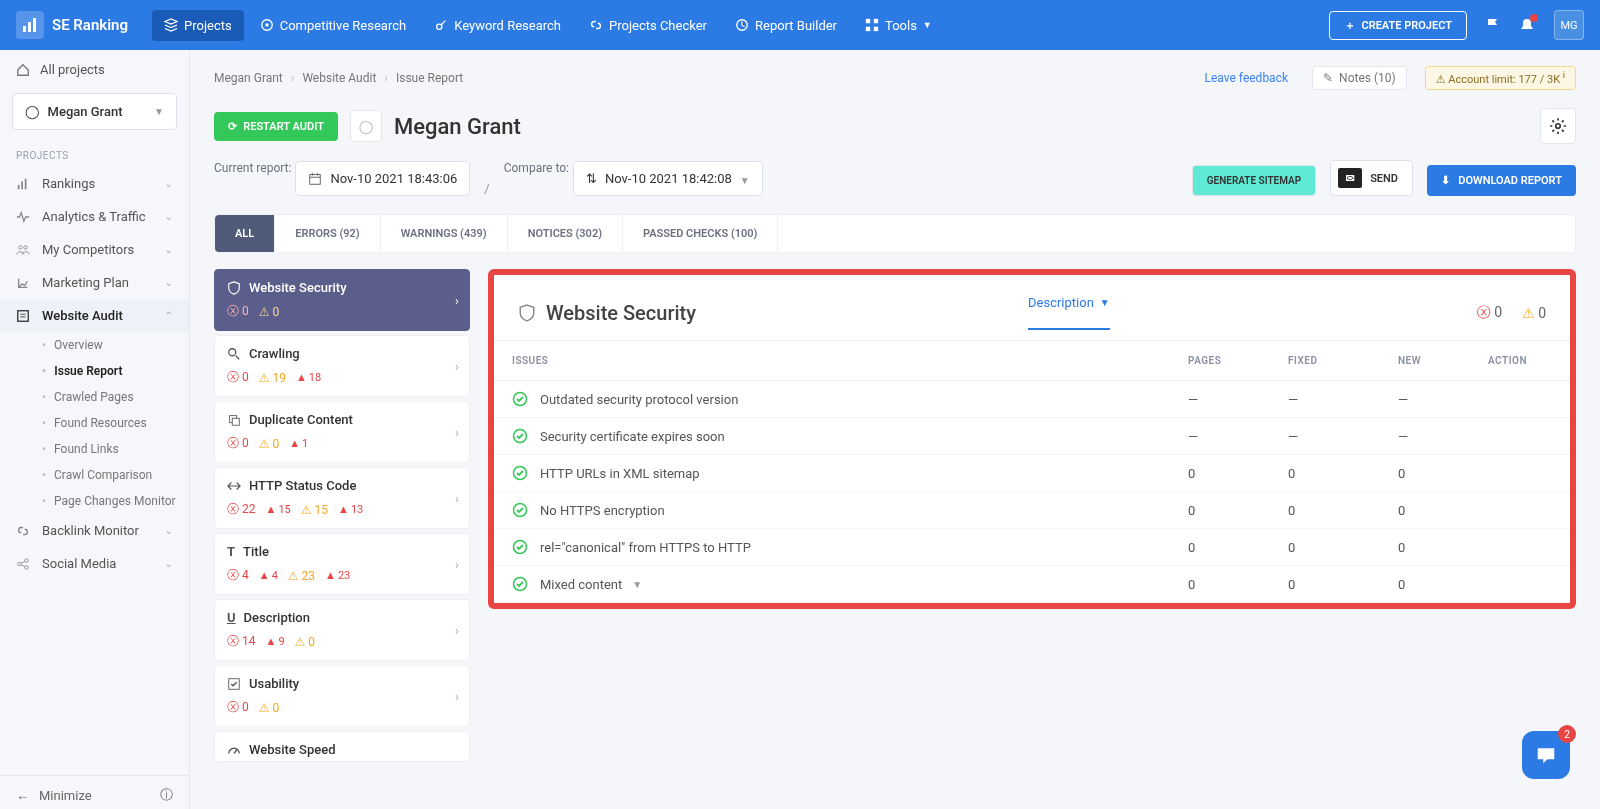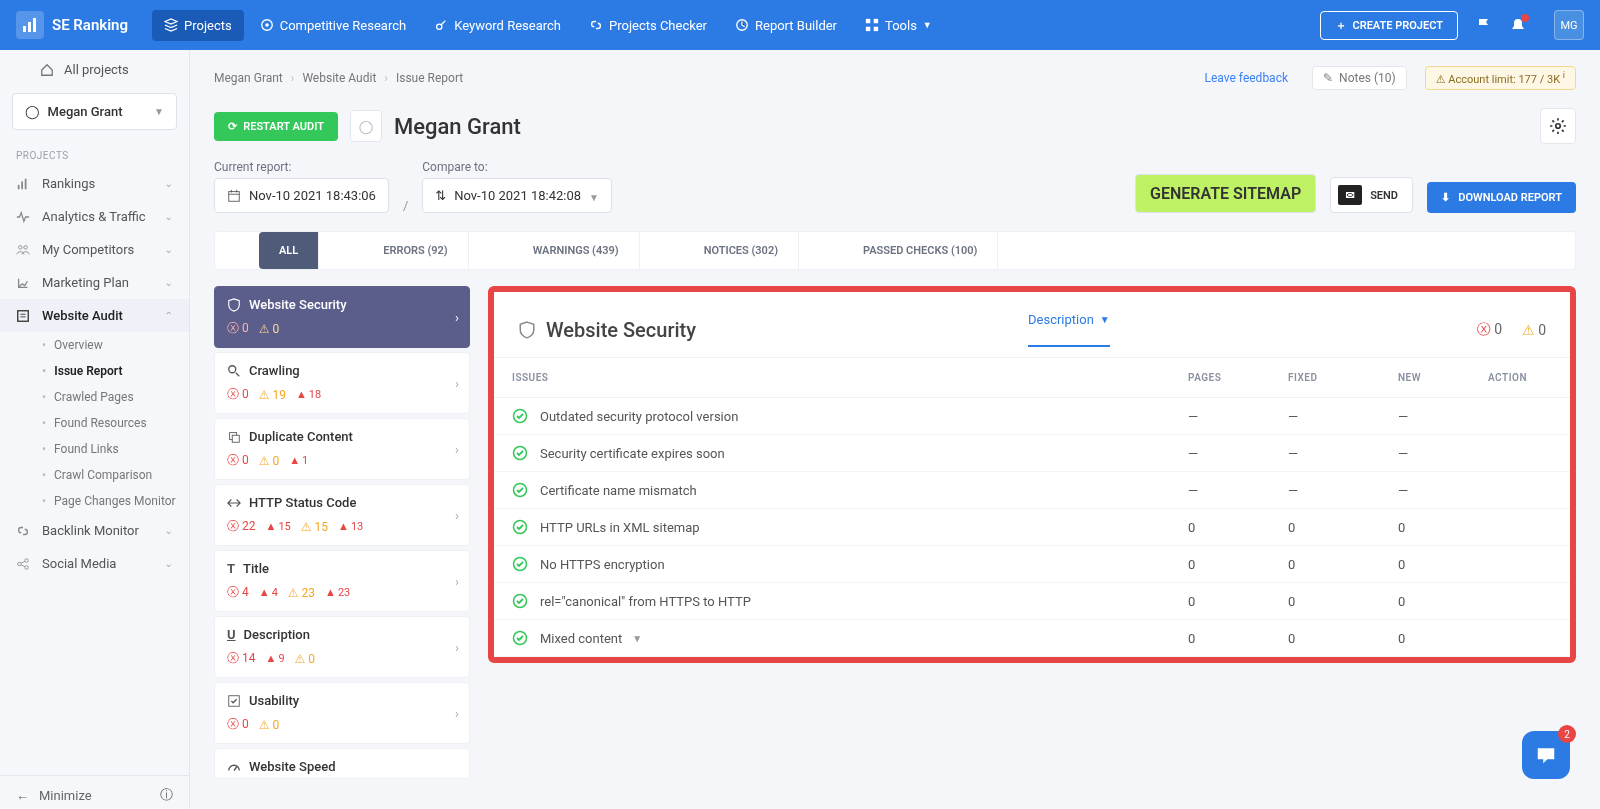--- a/index.html
+++ b/index.html
@@ -6,26 +6,26 @@
     body { font-family: -apple-system, BlinkMacSystemFont, "Segoe UI", Roboto, Arial, sans-serif; background: #f5f6fa; color: #333; font-size: 13px; }
     .topbar { display: flex; align-items: center; background: #2c7be5; color: #fff; height: 50px; padding: 0 16px; }
     .topbar .brand { display: flex; align-items: center; gap: 8px; font-weight: 600; font-size: 15px; margin-right: 24px; }
     .topbar .brand-icon { width: 28px; height: 28px; background: #fff3; border-radius: 4px; display: flex; align-items: center; justify-content: center; }
     .topbar .nav { display: flex; gap: 4px; }
     .topbar .nav-item { display: flex; align-items: center; gap: 6px; padding: 8px 12px; border-radius: 4px; cursor: pointer; font-size: 13px; }
     .topbar .nav-item.active { background: #1a5bb8; }
     .topbar .spacer { flex: 1; }
     .topbar .btn-create { border: 1px solid #fff; border-radius: 4px; padding: 6px 14px; font-size: 11px; font-weight: 600; display: flex; align-items: center; gap: 6px; cursor: pointer; }
     .topbar .ic { margin-left: 18px; cursor: pointer; position: relative; }
-    .topbar .avatar { width: 30px; height: 30px; background: #4a90e2; border: 1px solid #fff5; border-radius: 4px; display: flex; align-items: center; justify-content: center; font-size: 11px; margin-left: 28px; }
+    .topbar .avatar { width: 30px; height: 30px; background: #4a90e2; border: 1px solid #fff5; border-radius: 4px; display: flex; align-items: center; justify-content: center; font-size: 11px; margin-left: 19px; }
     .badge-dot { position: absolute; top: -3px; right: -3px; width: 8px; height: 8px; background: #e84545; border-radius: 50%; }
 
     .layout { display: flex; height: calc(100vh - 45px); }
     .sidebar { width: 190px; background: #f5f7fa; border-right: 1px solid #e3e6ed; display: flex; flex-direction: column; }
-    .sidebar .all-projects { padding: 12px 16px; display: flex; align-items: flex-end; gap: 10px; cursor: pointer; color: #555; margin-left: 24px; }
+    .sidebar .all-projects { padding: 12px 16px; display: flex; align-items: flex-end; gap: 10px; cursor: pointer; color: #555; }
     .project-select { margin: 4px 12px 14px; background: #fff; border: 1px solid #dde2ea; border-radius: 4px; padding: 10px 12px; display: flex; align-items: center; justify-content: space-between; cursor: pointer; font-weight: 500; }
     .sidebar .sec-label { font-size: 10px; color: #9aa1ad; padding: 6px 16px; letter-spacing: .5px; }
     .side-item { display: flex; align-items: center; padding: 9px 16px; gap: 12px; color: #555; cursor: pointer; }
     .side-item.expanded { background: #eef2f8; color: #222; font-weight: 500; }
     .side-item .caret { margin-left: auto; color: #aaa; font-size: 10px; }
     .sub-list { padding-left: 34px; }
     .sub-item { display: flex; align-items: center; gap: 8px; padding: 6px 8px; color: #777; font-size: 12px; cursor: pointer; }
     .sub-item::before { content:"•"; color:#bbb; }
     .sub-item.active { color: #222; font-weight: 600; }
     .sidebar .footer { margin-top: auto; border-top: 1px solid #e3e6ed; padding: 10px 16px; display: flex; align-items: center; gap: 10px; color: #666; cursor: pointer; }
@@ -40,33 +40,33 @@
     .crumbs .pill { background: #fff; border: 1px solid #e3e6ed; border-radius: 4px; padding: 4px 10px; display: flex; align-items: center; gap: 6px; cursor: pointer; }
     .crumbs .limit { background: #fff7e5; border: 1px solid #f0d98f; color: #8a6d20; border-radius: 4px; padding: 3px 10px; font-size: 11px; margin-left: 10px; }
 
     .head-row { display: flex; align-items: center; padding: 10px 24px; gap: 12px; }
     .btn-restart { background: #34c759; color: #fff; border-radius: 4px; padding: 8px 14px; font-size: 11px; font-weight: 600; display: flex; align-items: center; gap: 6px; cursor: pointer; }
     .proj-badge { width: 32px; height: 32px; border: 1px solid #e3e6ed; border-radius: 4px; background: #fff; display:flex; align-items:center; justify-content:center; color:#b0b7c3; }
     .proj-name { font-size: 22px; font-weight: 500; color: #333; }
     .gear-box { width: 36px; height: 36px; margin-left:auto; border:1px solid #e3e6ed; border-radius:4px; background:#fff; display:flex; align-items:center; justify-content:center; cursor:pointer; }
 
     .controls-row { display: flex; align-items: flex-end; padding: 6px 24px 18px; gap: 14px; }
-    .ctrl-block { display:flex; flex-direction: column; gap:4px; }
+    .ctrl-block { display:flex; flex-direction: row; gap:4px; }
     .ctrl-label { font-size: 12px; color: #6b7280; }
     .dropdown { background:#fff; border:1px solid #dde2ea; border-radius:4px; padding: 9px 12px; display:flex; align-items:flex-end; gap:8px; cursor:pointer; }
     .slash { color:#999; margin-top:18px; }
     .controls-row .spacer { flex:1; }
-    .btn-plain { background:#bef264; border:1px solid #dde2ea; border-radius:4px; padding: 9px 14px; font-size:16px; font-weight:600; cursor:pointer; }
+    .btn-plain { background:#5eead4; border:1px solid #dde2ea; border-radius:4px; padding: 9px 14px; font-size:10px; font-weight:600; cursor:pointer; }
     .btn-send { background:#fff; border:1px solid #dde2ea; border-radius:4px; padding: 7px 14px 7px 7px; font-size:11px; font-weight:600; cursor:pointer; display:flex; align-items:center; gap:8px; }
     .btn-send .mi { width:24px; height:20px; background:#222; color:#fff; display:flex; align-items:center; justify-content:center; border-radius:2px; }
     .btn-primary { background:#2c7be5; color:#fff; border-radius:4px; padding: 9px 14px; font-size:11px; font-weight:600; cursor:pointer; display:flex; align-items:center; gap:8px; }
 
     .content-wrap { padding: 0 24px 40px; display:flex; gap:18px; align-items:flex-start; }
     .tabsbar { background:#fff; border-radius:4px; padding: 0; margin: 0 24px 16px; display:flex; border:1px solid #eef0f4; }
-    .tab { padding: 12px 20px; font-size:11px; font-weight:600; color:#6b7280; cursor:pointer; border-right:1px solid #eef0f4;margin-left:44px; }
+    .tab { padding: 12px 20px; font-size:11px; font-weight:600; color:#6b7280; cursor:pointer; border-right:1px solid #eef0f4; }
     .tab.active { background:#4f5b78; color:#fff; border-radius:4px 0 0 4px; }
 
     .category-list { width: 256px; display:flex; flex-direction:column; gap:4px; }
     .cat { background:#fff; border:1px solid #eef0f4; border-radius:4px; padding: 10px 12px; position:relative; cursor:pointer; }
     .cat .row1 { display:flex; align-items:center; gap:8px; color:#333; font-weight:500; }
     .cat .row2 { display:flex; align-items:center; gap:10px; margin-top:8px; font-size:12px; }
     .cat .chev { position:absolute; right:10px; top:50%; transform:translateY(-50%); color:#aaa; }
     .cat.active { background:#5b5e8b; color:#fff; border-color:#5b5e8b; }
     .cat.active .row1 { color:#fff; }
     .cat.active .chev { color:#fff; }
@@ -552,37 +552,20 @@
               </tr>
               <tr>
                 <td>
                   <div class="issue-cell">
                     <span class="ok-ic">
                       <svg width="16" height="16" viewBox="0 0 16 16">
                         <circle cx="8" cy="8" r="6.5" stroke="#34c759" fill="none" stroke-width="1.5"></circle>
                         <path d="M5 8l2 2 4-4" stroke="#34c759" fill="none" stroke-width="1.8"></path>
                       </svg>
                     </span>
-                    <span>Certificate name mismatch</span>
-                  </div>
-                </td>
-                <td>—</td>
-                <td>—</td>
-                <td>—</td>
-                <td></td>
-              </tr>
-              <tr>
-                <td>
-                  <div class="issue-cell">
-                    <span class="ok-ic">
-                      <svg width="16" height="16" viewBox="0 0 16 16">
-                        <circle cx="8" cy="8" r="6.5" stroke="#34c759" fill="none" stroke-width="1.5"></circle>
-                        <path d="M5 8l2 2 4-4" stroke="#34c759" fill="none" stroke-width="1.8"></path>
-                      </svg>
-                    </span>
                     <span>HTTP URLs in XML sitemap</span>
                   </div>
                 </td>
                 <td>0</td>
                 <td>0</td>
                 <td>0</td>
                 <td></td>
               </tr>
               <tr>
                 <td>

